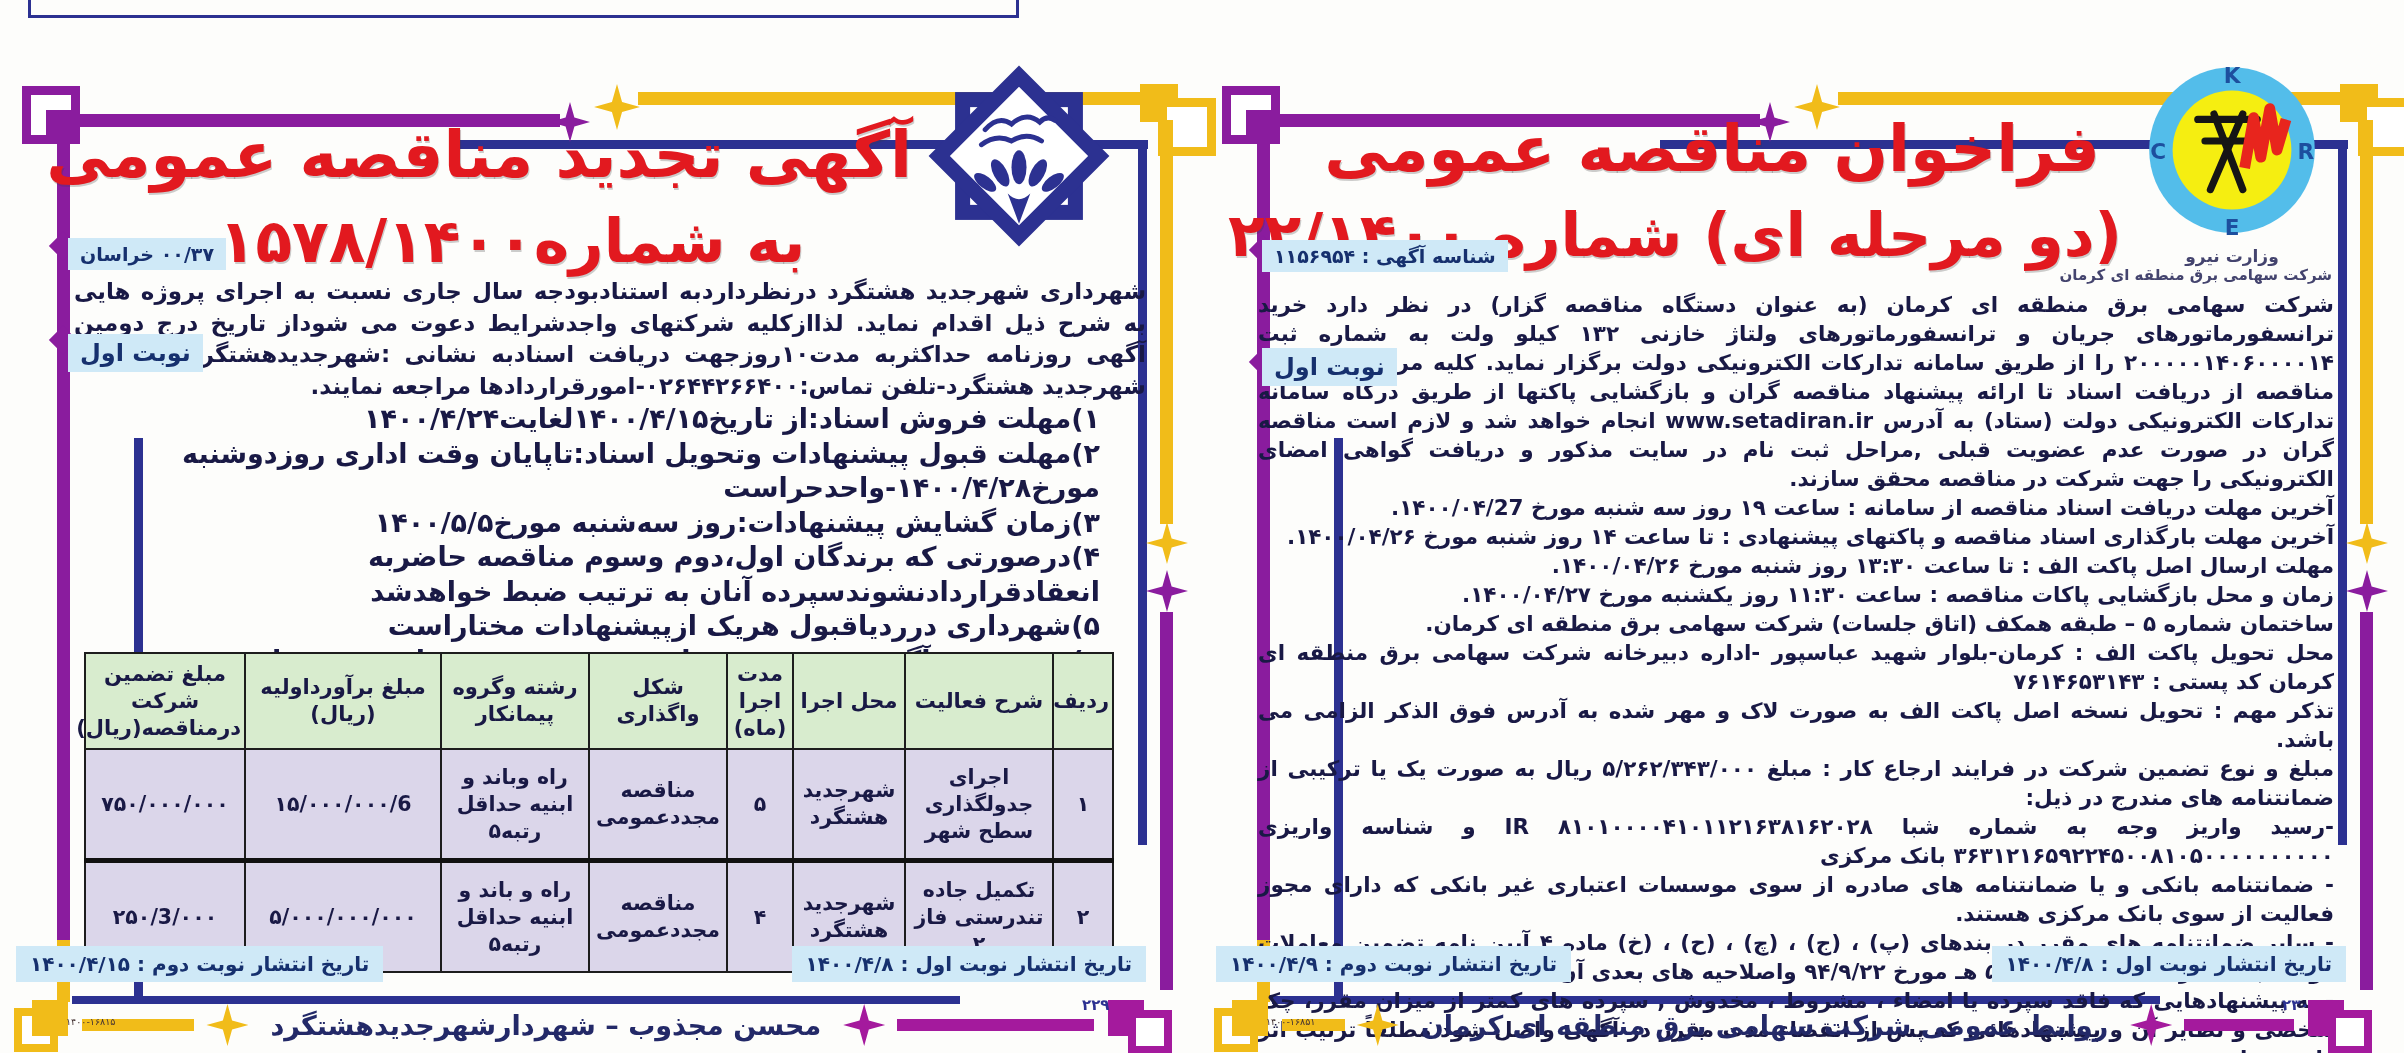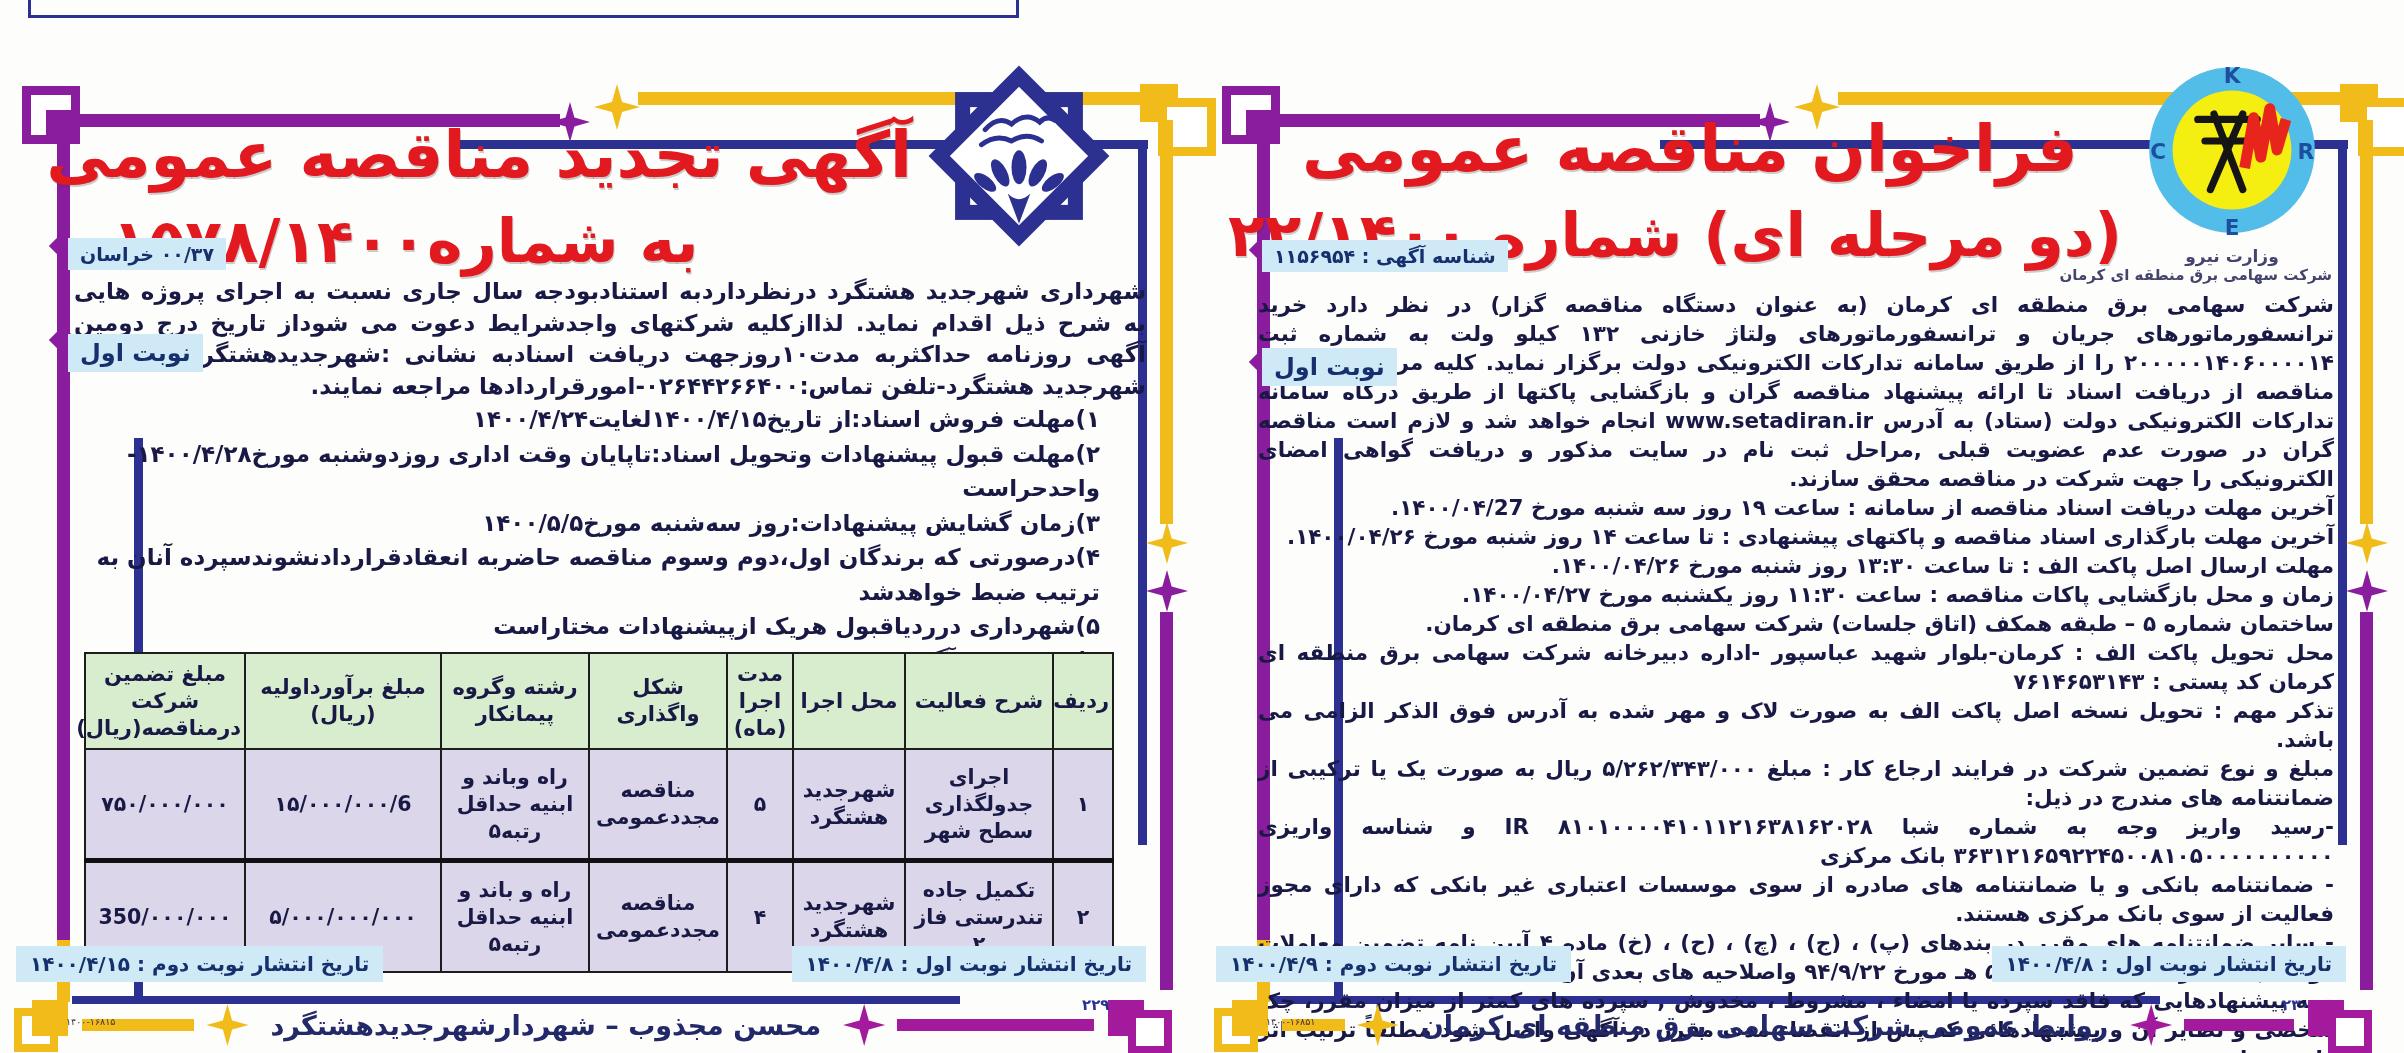--- a/index.html
+++ b/index.html
@@ -20,28 +20,28 @@
   .artifact-box{position:absolute;left:28px;top:-14px;width:985px;height:26px;border:3px solid #2c3191;}
 
   
   .tag{position:absolute;background:#cfe9f7;color:#16306e;font-weight:bold;
        padding:5px 12px;white-space:nowrap;z-index:4;margin-top:48px;}
   .tag-small{font-size:19px;}
   .tag-big{font-size:24px;}
   .nub{position:absolute;width:20px;height:20px;transform:rotate(45deg);background:#8a1c9e;left:51px;z-index:3;}
 
   
-  .title{position:absolute;text-align:left;color:#e2191f;font-weight:bold;
+  .title{position:absolute;text-align:center;color:#e2191f;font-weight:bold;
          text-shadow:1px 2px 0 rgba(60,60,60,.25);white-space:nowrap;z-index:2;}
 
   
   .body-text{position:absolute;color:#191945;font-weight:bold;text-align:justify;z-index:2;}
   .body-text div{margin:0;}
   .l-intro{font-size:23px;line-height:31.5px;}
-  .l-item{font-size:23px;line-height:34.5px;text-align:right;padding-right:46px;}
+  .l-item{font-size:27px;line-height:34.5px;text-align:right;padding-right:46px;}
   .r-para{font-size:21.5px;line-height:29px;}
 
   
   table.tender{position:absolute;left:82px;top:652px;width:1028px;border-collapse:collapse;
                table-layout:fixed;z-index:2;}
   table.tender th,table.tender td{border:2.5px solid #1d1d1d;color:#191945;font-weight:bold;
                text-align:center;vertical-align:middle;padding:4px 3px;}
   table.tender th{background:#d8ecce;font-size:21px;line-height:27px;height:86px;}
   table.tender td{background:#dbd6ea;font-size:20.5px;line-height:27px;height:100px;}
   table.tender tbody tr.sep td{border-top:5px solid #111;}
@@ -166,21 +166,21 @@
         <td>۷۵۰/۰۰۰/۰۰۰</td>
       </tr>
       <tr class="sep">
         <td>۲</td>
         <td>تکمیل جاده تندرستی فاز ۲</td>
         <td>شهرجدید هشتگرد</td>
         <td>۴</td>
         <td>مناقصه مجددعمومی</td>
         <td>راه و باند و ابنیه حداقل رتبه۵</td>
         <td>۵/۰۰۰/۰۰۰/۰۰۰</td>
-        <td>350/۰۰۰/۰۰۰</td>
+        <td>۲۵۰/3/۰۰۰</td>
       </tr>
     </tbody>
   </table>
 
   <div class="pub pub-right">تاریخ انتشار نوبت اول : ۱۴۰۰/۴/۸</div>
   <div class="pub pub-left">تاریخ انتشار نوبت دوم : ۱۴۰۰/۴/۱۵</div>
   <div class="page-no">۲۲۹</div>
   <div class="corner-code">۱۴۰۰-۱۶۸۱۵</div>
 
   <div class="footer-band">

